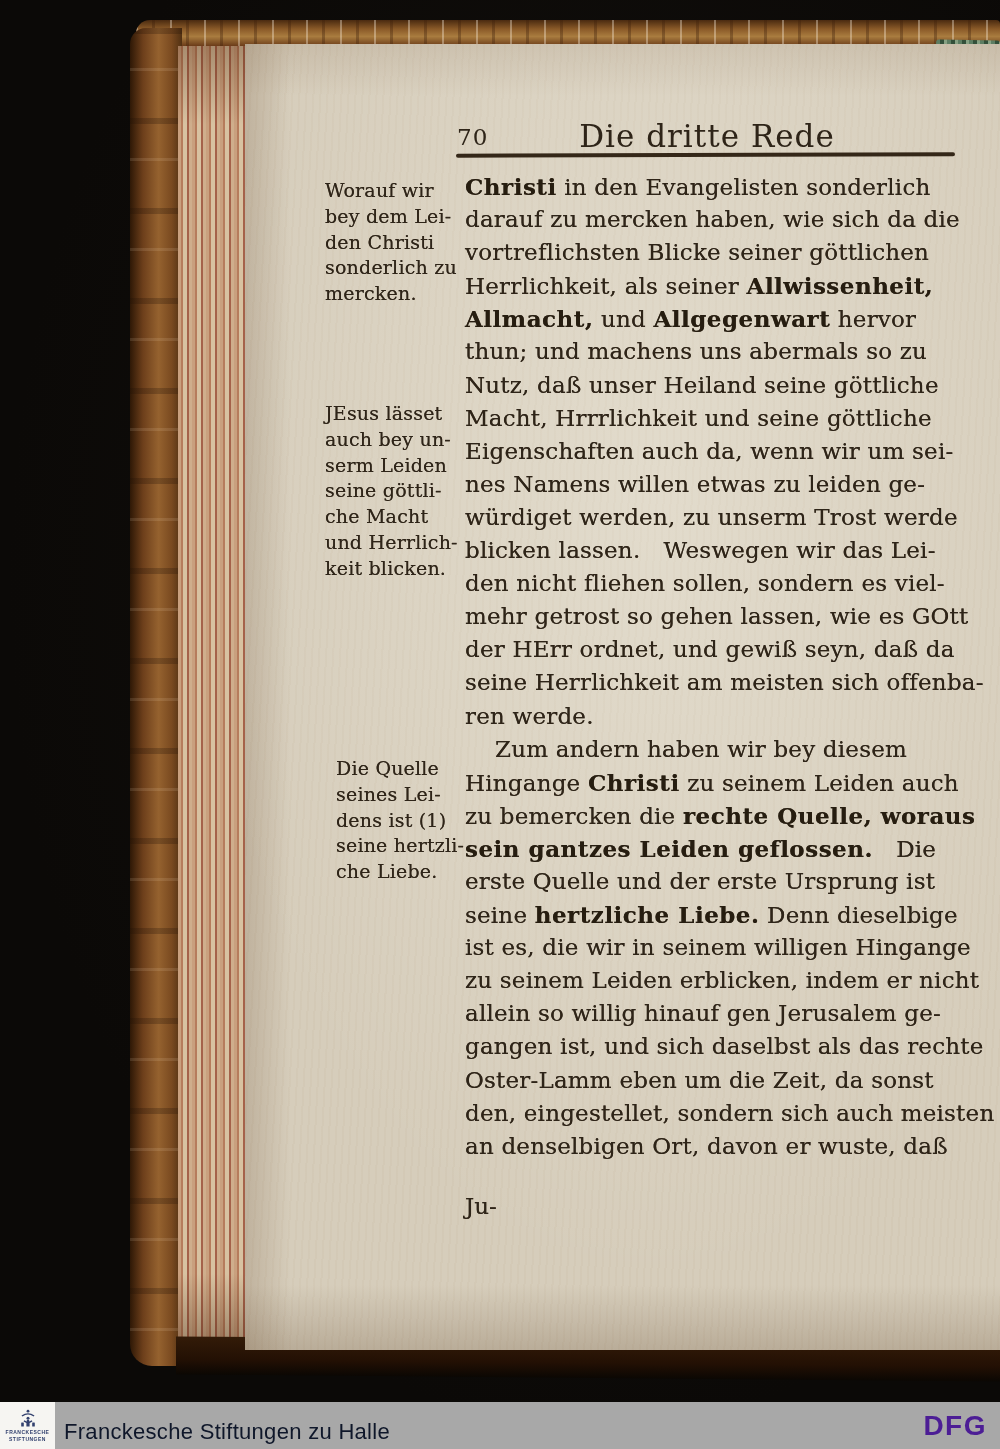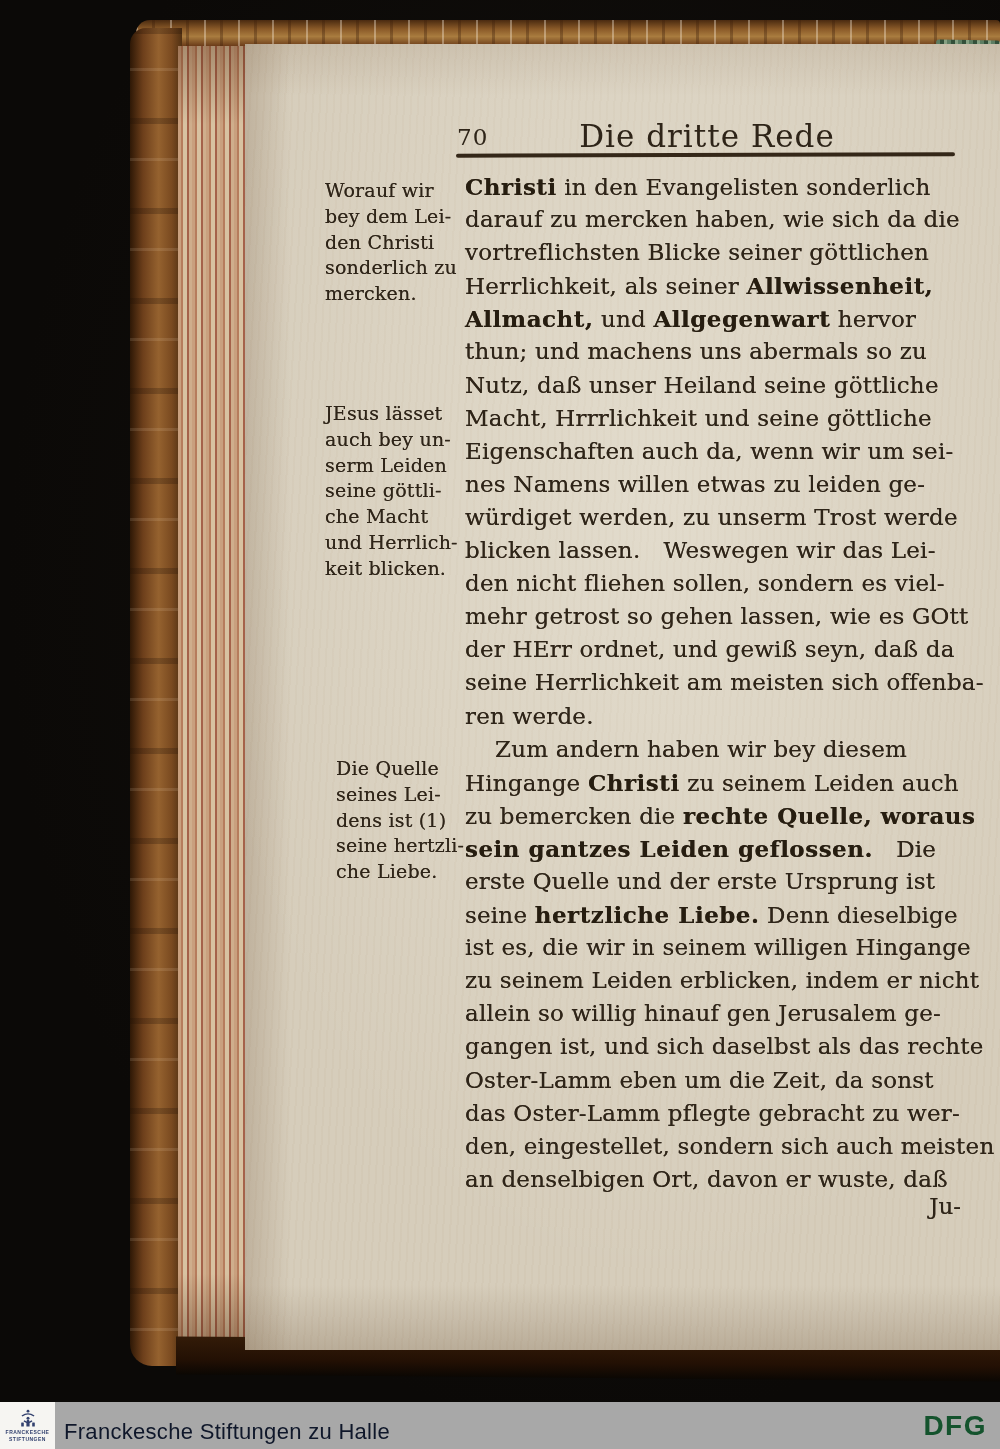--- a/index.html
+++ b/index.html
@@ -46,38 +46,38 @@
   .running-title{position:absolute;left:215px;top:74px;width:494px;text-align:center;
     font-size:31px;letter-spacing:1px;}
   .header-rule{position:absolute;left:211px;top:109px;width:499px;height:4px;
     background:#342718;transform:rotate(-.15deg);border-radius:2px;}
   
   .body-text{position:absolute;left:220px;top:126px;width:496px;font-size:23px;}
   .t-line{height:33.1px;line-height:33.1px;white-space:nowrap;letter-spacing:.2px;
     text-shadow:0 0 .5px rgba(40,28,14,.75);}
   .t-line.indent{padding-left:30px;}
   .em{font-weight:bold;letter-spacing:.5px;color:#261d10;}
-  .catchword{position:absolute;left:220px;top:1146px;width:496px;text-align:right;
+  .catchword{position:absolute;left:220px;top:1146px;width:496px;text-align:left;
     font-size:23px;line-height:33px;text-shadow:0 0 .5px rgba(40,28,14,.75);}
   
   .margin-notes{position:absolute;left:80px;top:0;width:136px;font-size:19px;}
   .m-note{position:absolute;left:0;width:136px;line-height:25.8px;letter-spacing:.2px;
     text-shadow:0 0 .4px rgba(40,28,14,.7);}
   .note-0{top:134px;}  .note-1{top:329px;margin-top:28px;}  .note-2{top:712px;margin-left:11px;}
   
   .footer-bar{position:absolute;left:0;top:1402px;width:1000px;height:47px;background:#a8a8a8;}
   .logo-box{position:absolute;left:0;top:0;width:55px;height:47px;background:#f6f5f2;
     display:flex;flex-direction:column;align-items:center;justify-content:center;gap:1px;}
   .logo-caption{font-family:"Liberation Sans", sans-serif;font-size:5px;line-height:5.5px;
     font-weight:bold;letter-spacing:.5px;color:#32406e;text-align:center;}
   .footer-title{position:absolute;left:64px;top:0;height:60px;display:flex;align-items:center;
     font-family:Liberation Sans, sans-serif;font-size:22px;color:#0f172a;letter-spacing:.3px;}
   .dfg-logo{position:absolute;right:13px;top:0;height:47px;display:flex;align-items:center;
     font-family:"Liberation Sans", sans-serif;font-size:28px;font-weight:bold;
-    letter-spacing:1.5px;color:#14532d;transform:scaleY(1.02);}
+    letter-spacing:1.5px;color:#4c1d95;transform:scaleY(1.02);}
 </style>
 </head>
 <body>
 
 <div class="stage">
 
   <div class="book-top-edge"></div>
   <div class="book-spine"></div>
   <div class="fore-edge"></div>
   <div class="headband"></div>
@@ -139,21 +139,20 @@
         <div class="t-line"><span>Hingange </span><span class="em">Christi</span><span> zu seinem Leiden auch</span></div>
         <div class="t-line"><span>zu bemercken die </span><span class="em">rechte Quelle, woraus</span></div>
         <div class="t-line"><span class="em">sein gantzes Leiden geflossen.</span><span> Die</span></div>
         <div class="t-line"><span>erste Quelle und der erste Ursprung ist</span></div>
         <div class="t-line"><span>seine </span><span class="em">hertzliche Liebe.</span><span> Denn dieselbige</span></div>
         <div class="t-line"><span>ist es, die wir in seinem willigen Hingange</span></div>
         <div class="t-line"><span>zu seinem Leiden erblicken, indem er nicht</span></div>
         <div class="t-line"><span>allein so willig hinauf gen Jerusalem ge-</span></div>
         <div class="t-line"><span>gangen ist, und sich daselbst als das rechte</span></div>
         <div class="t-line"><span>Oster-Lamm eben um die Zeit,  da sonst</span></div>
-        <div class="t-line"><span>das Oster-Lamm pflegte gebracht zu wer-</span></div>
         <div class="t-line"><span>den, eingestellet, sondern sich auch meisten</span></div>
         <div class="t-line"><span>an denselbigen Ort, davon er wuste, daß</span></div>
       </div>
 
     <div class="catchword">Ju-</div>
   </div>
 
   <div class="footer-bar">
     <div class="logo-box">
       <svg width="22" height="20" viewBox="0 0 22 20">

